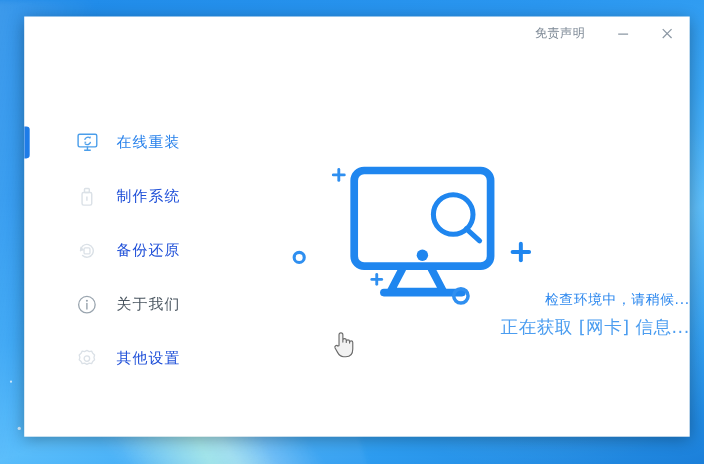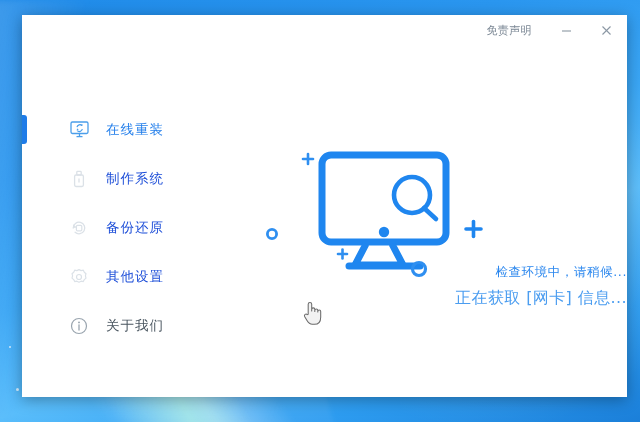--- a/index.html
+++ b/index.html
@@ -243,39 +243,39 @@
       <span class="ico">
         <svg width="18" height="18" viewBox="0 0 18 18">
           <path d="M3.2 9 a5.8 5.8 0 1 1 1.9 4.3" fill="none" stroke="#dbe1e7" stroke-width="1.3" stroke-linecap="round"></path>
           <path d="M3.1 5.2 l0.2 3.9 l3.7 -0.6 z" fill="#dbe1e7"></path>
           <rect x="6.4" y="6.4" width="5.4" height="5.4" rx="1.1" fill="none" stroke="#dbe1e7" stroke-width="1.2"></rect>
         </svg>
       </span>
       <span class="lbl">备份还原</span>
     </div>
 
-    <div class="nav-item dim">
-      <span class="ico">
-        <svg width="18" height="18" viewBox="0 0 18 18">
-          <path d="M9 1.6 l2.1 1 l2.2 -0.4 l1 2 l1.7 1.5 l-0.6 2.2 l0.6 2.2 l-1.7 1.5 l-1 2 l-2.2 -0.4 l-2.1 1 l-2.1 -1 l-2.2 0.4 l-1 -2 l-1.7 -1.5 l0.6 -2.2 l-0.6 -2.2 l1.7 -1.5 l1 -2 l2.2 0.4 z" fill="none" stroke="#dbe1e7" stroke-width="1.2" stroke-linejoin="round"></path>
-          <circle cx="9" cy="9" r="2.5" fill="none" stroke="#dbe1e7" stroke-width="1.2"></circle>
-        </svg>
-      </span>
-      <span class="lbl">其他设置</span>
-    </div>
-
     <div class="nav-item dark">
       <span class="ico">
         <svg width="18" height="18" viewBox="0 0 18 18">
           <circle cx="9" cy="9" r="7.5" fill="none" stroke="#9aa5af" stroke-width="1.2"></circle>
           <circle cx="9" cy="5.4" r="0.95" fill="#9aa5af"></circle>
           <line x1="9" y1="7.8" x2="9" y2="13" stroke="#9aa5af" stroke-width="1.3" stroke-linecap="round"></line>
         </svg>
       </span>
       <span class="lbl">关于我们</span>
+    </div>
+
+    <div class="nav-item dim">
+      <span class="ico">
+        <svg width="18" height="18" viewBox="0 0 18 18">
+          <path d="M9 1.6 l2.1 1 l2.2 -0.4 l1 2 l1.7 1.5 l-0.6 2.2 l0.6 2.2 l-1.7 1.5 l-1 2 l-2.2 -0.4 l-2.1 1 l-2.1 -1 l-2.2 0.4 l-1 -2 l-1.7 -1.5 l0.6 -2.2 l-0.6 -2.2 l1.7 -1.5 l1 -2 l2.2 0.4 z" fill="none" stroke="#dbe1e7" stroke-width="1.2" stroke-linejoin="round"></path>
+          <circle cx="9" cy="9" r="2.5" fill="none" stroke="#dbe1e7" stroke-width="1.2"></circle>
+        </svg>
+      </span>
+      <span class="lbl">其他设置</span>
     </div>
 
   </div>
 
   <div class="main">
 
     <div class="art">
       <svg width="290" height="145" viewBox="0 0 290 145">
 
         <rect x="68" y="12" width="124" height="87" rx="9" fill="none" stroke="#1f86ef" stroke-width="7"></rect>

